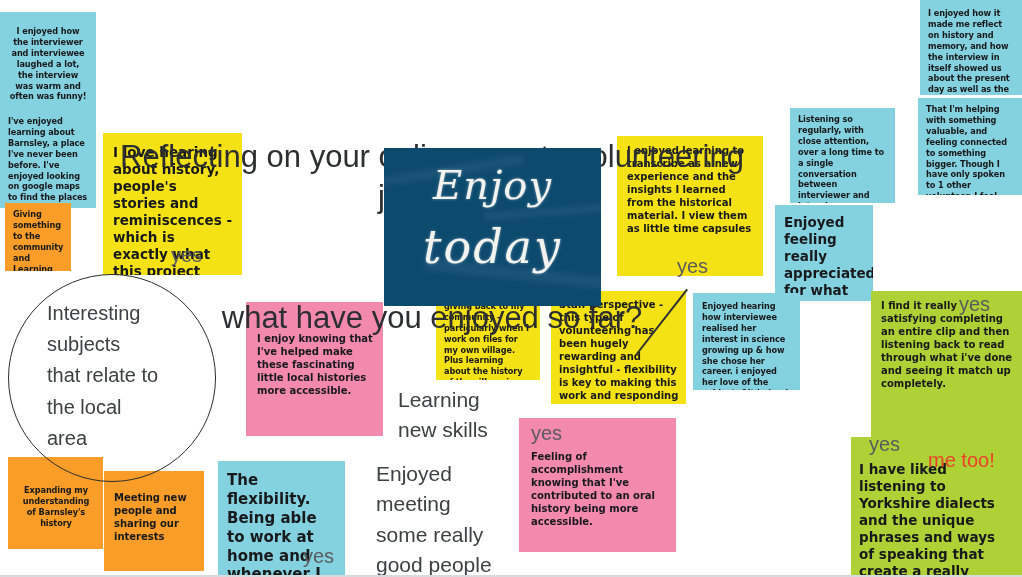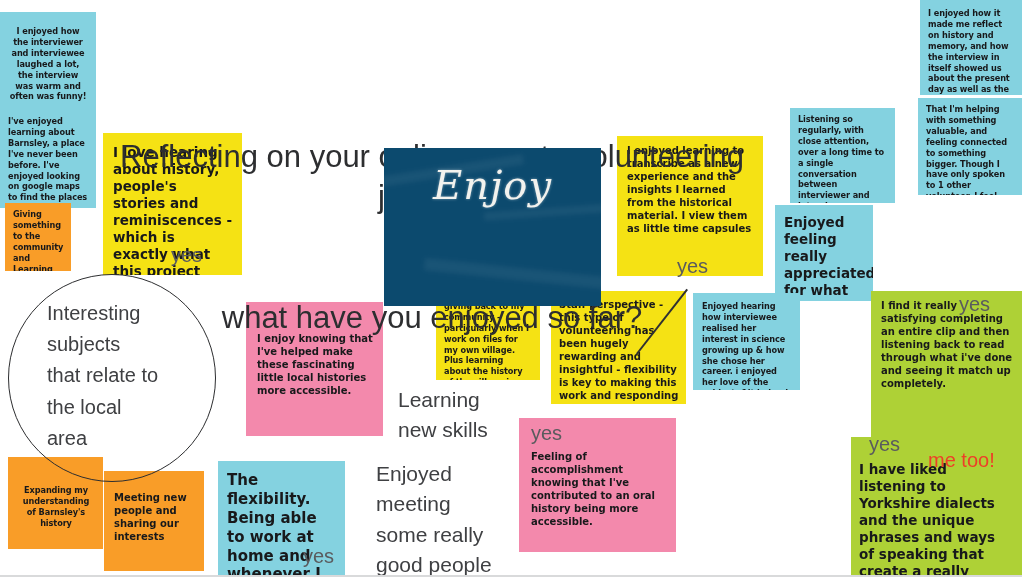--- a/index.html
+++ b/index.html
@@ -139,20 +139,21 @@
   <div class="heading" style="left:96px;top:56px;width:672px;">
     <div>Reflecting on your online remote volunteering journey,</div>
     <div>what have you enjoyed so far?</div>
   </div>
 
   <div class="chalk" style="left:384px;top:148px;width:217px;height:158px;">
     <div class="streak" style="left:-10px;top:18px;width:150px;height:10px;transform:rotate(-9deg);"></div>
     <div class="streak" style="left:40px;top:120px;width:190px;height:12px;transform:rotate(6deg);"></div>
     <div class="streak" style="left:100px;top:60px;width:130px;height:8px;transform:rotate(-4deg);"></div>
     <div class="word" style="top:14px;font-size:40px;letter-spacing:1px;">Enjoy</div>
+    <div class="word" style="top:72px;font-size:46px;letter-spacing:2px;">today</div>
   </div>
 
   <div class="circle" style="left:8px;top:274px;width:208px;height:208px;"></div>
 
   <div class="stroke" style="left:688px;top:290px;width:82px;height:1.6px;transform:rotate(128deg);"></div>
 
   <div class="ctext" style="left:47px;top:298px;width:170px;font-size:20px;line-height:1.56;">Interesting
 subjects
 that relate to
 the local

